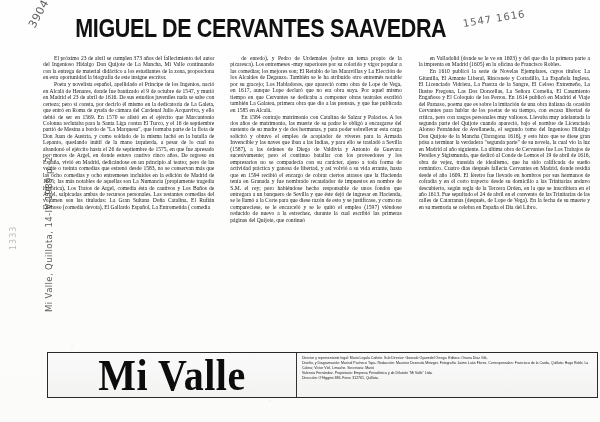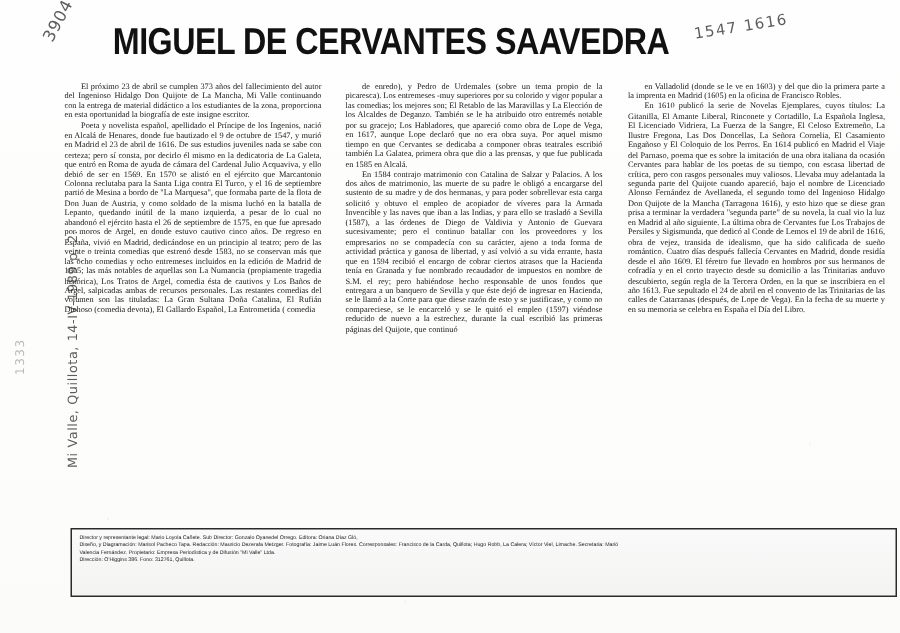--- a/index.html
+++ b/index.html
@@ -179,19 +179,22 @@
     <p>de enredo), y Pedro de Urdemales (sobre un tema propio de la picaresca). Los entremeses -muy superiores por su colorido y vigor popular a las comedias; los mejores son; El Retablo de las Maravillas y La Elección de los Alcaldes de Deganzo. También se le ha atribuido otro entremés notable por su gracejo; Los Habladores, que apareció como obra de Lope de Vega, en 1617, aunque Lope declaró que no era obra suya. Por aquel mismo tiempo en que Cervantes se dedicaba a componer obras teatrales escribió también La Galatea, primera obra que dio a las prensas, y que fue publicada en 1585 en Alcalá.</p>
     <p>En 1584 contrajo matrimonio con Catalina de Salzar y Palacios. A los dos años de matrimonio, las muerte de su padre le obligó a encargarse del sustento de su madre y de dos hermanas, y para poder sobrellevar esta carga solicitó y obtuvo el empleo de acopiador de víveres para la Armada Invencible y las naves que iban a las Indias, y para ello se trasladó a Sevilla (1587), a las órdenes de Diego de Valdivia y Antonio de Guevara sucesivamente; pero el continuo batallar con los proveedores y los empresarios no se compadecía con su carácter, ajeno a toda forma de actividad práctica y ganosa de libertad, y así volvió a su vida errante, hasta que en 1594 recibió el encargo de cobrar ciertos atrasos que la Hacienda tenía en Granada y fue nombrado recaudador de impuestos en nombre de S.M. el rey; pero habiéndose hecho responsable de unos fondos que entregara a un banquero de Sevilla y que éste dejó de ingresar en Hacienda, se le llamó a la Corte para que diese razón de esto y se justificase, y como no compareciese, se le encarceló y se le quitó el empleo (1597) viéndose reducido de nuevo a la estrechez, durante la cual escribió las primeras páginas del Quijote, que continuó</p>
   </div>
   <div class="col col-right">
     <p>en Valladolid (donde se le ve en 1603) y del que dio la primera parte a la imprenta en Madrid (1605) en la oficina de Francisco Robles.</p>
     <p>En 1610 publicó la serie de Novelas Ejemplares, cuyos títulos: La Gitanilla, El Amante Liberal, Rinconete y Cortadillo, La Española Inglesa, El Licenciado Vidriera, La Fuerza de la Sangre, El Celoso Extremeño, La Ilustre Fregona, Las Dos Doncellas, La Señora Cornelia, El Casamiento Engañoso y El Coloquio de los Perros. En 1614 publicó en Madrid el Viaje del Parnaso, poema que es sobre la imitación de una obra italiana da ocasión Cervantes para hablar de los poetas de su tiempo, con escasa libertad de crítica, pero con rasgos personales muy valiosos. Llevaba muy adelantada la segunda parte del Quijote cuando apareció, bajo el nombre de Licenciado Alonso Fernández de Avellaneda, el segundo tomo del Ingenioso Hidalgo Don Quijote de la Mancha (Tarragona 1616), y esto hizo que se diese gran prisa a terminar la verdadera "segunda parte" de su novela, la cual vio la luz en Madrid al año siguiente. La última obra de Cervantes fue Los Trabajos de Persiles y Sigismunda, que dedicó al Conde de Lemos el 19 de abril de 1616, obra de vejez, transida de idealismo, que ha sido calificada de sueño romántico. Cuatro días después fallecía Cervantes en Madrid, donde residía desde el año 1609. El féretro fue llevado en hombros por sus hermanos de cofradía y en el corto trayecto desde su domicilio a las Trinitarias anduvo descubierto, según regla de la Tercera Orden, en la que se inscribiera en el año 1613. Fue sepultado el 24 de abril en el convento de las Trinitarias de las calles de Catarranas (después, de Lope de Vega). En la fecha de su muerte y en su memoria se celebra en España el Día del Libro.</p>
   </div>
 </div>
 
 <div id="masthead-strip">
+  <div id="masthead-logo">
+    <span class="logo-text">Mi Valle</span>
+  </div>
   <div id="colophon">
     <div class="cl-line">Director y representante legal: Mario Loyola Cañete. Sub Director: Gonzalo Oyanedel Orrego. Editora: Oriana Díaz Gló,</div>
     <div class="cl-line">Diseño, y Diagramación: Marisol Pacheco Tapa. Redacción: Mauricio Dezerafa Metzger. Fotografía: Jaime Luán Flores. Corresponsales: Francisco de la Carda, Quillota; Hugo Robb, La Calera; Víctor Viel, Limache. Secretaria: Marió</div>
     <div class="cl-line">Valencia Fernández. Propietario: Empresa Periodística y de Difusión "Mi Valle" Ltda.</div>
     <div class="cl-line">Dirección: O'Higgins 386. Fono: 312761, Quillota.</div>
   </div>
 </div>
 
 </body></html>

